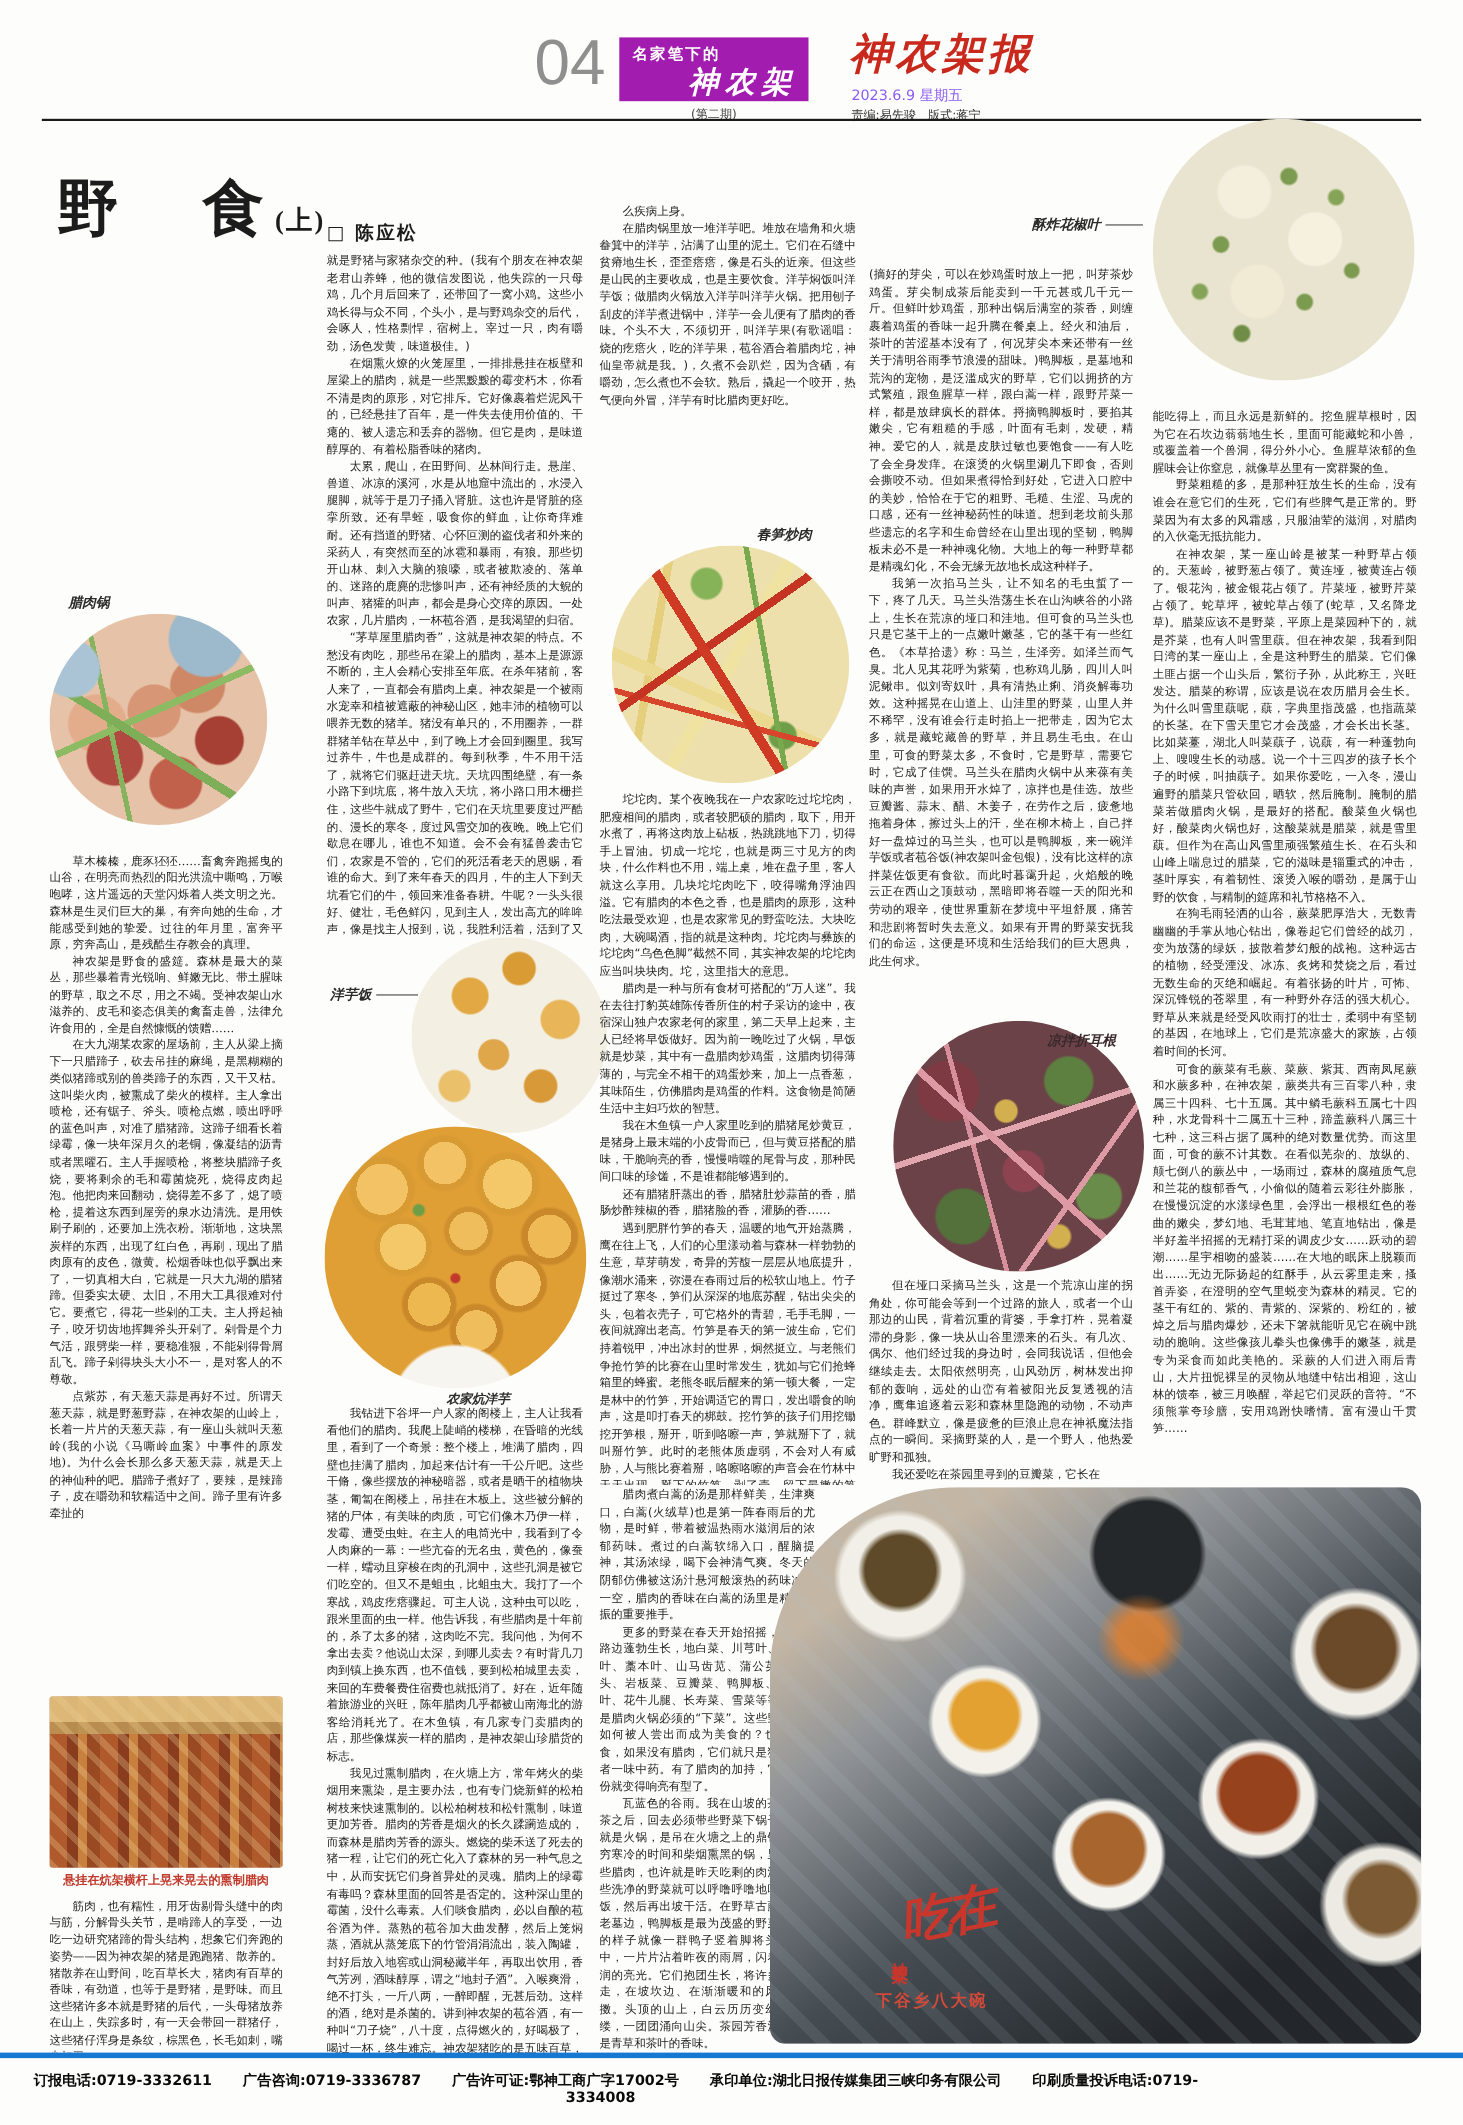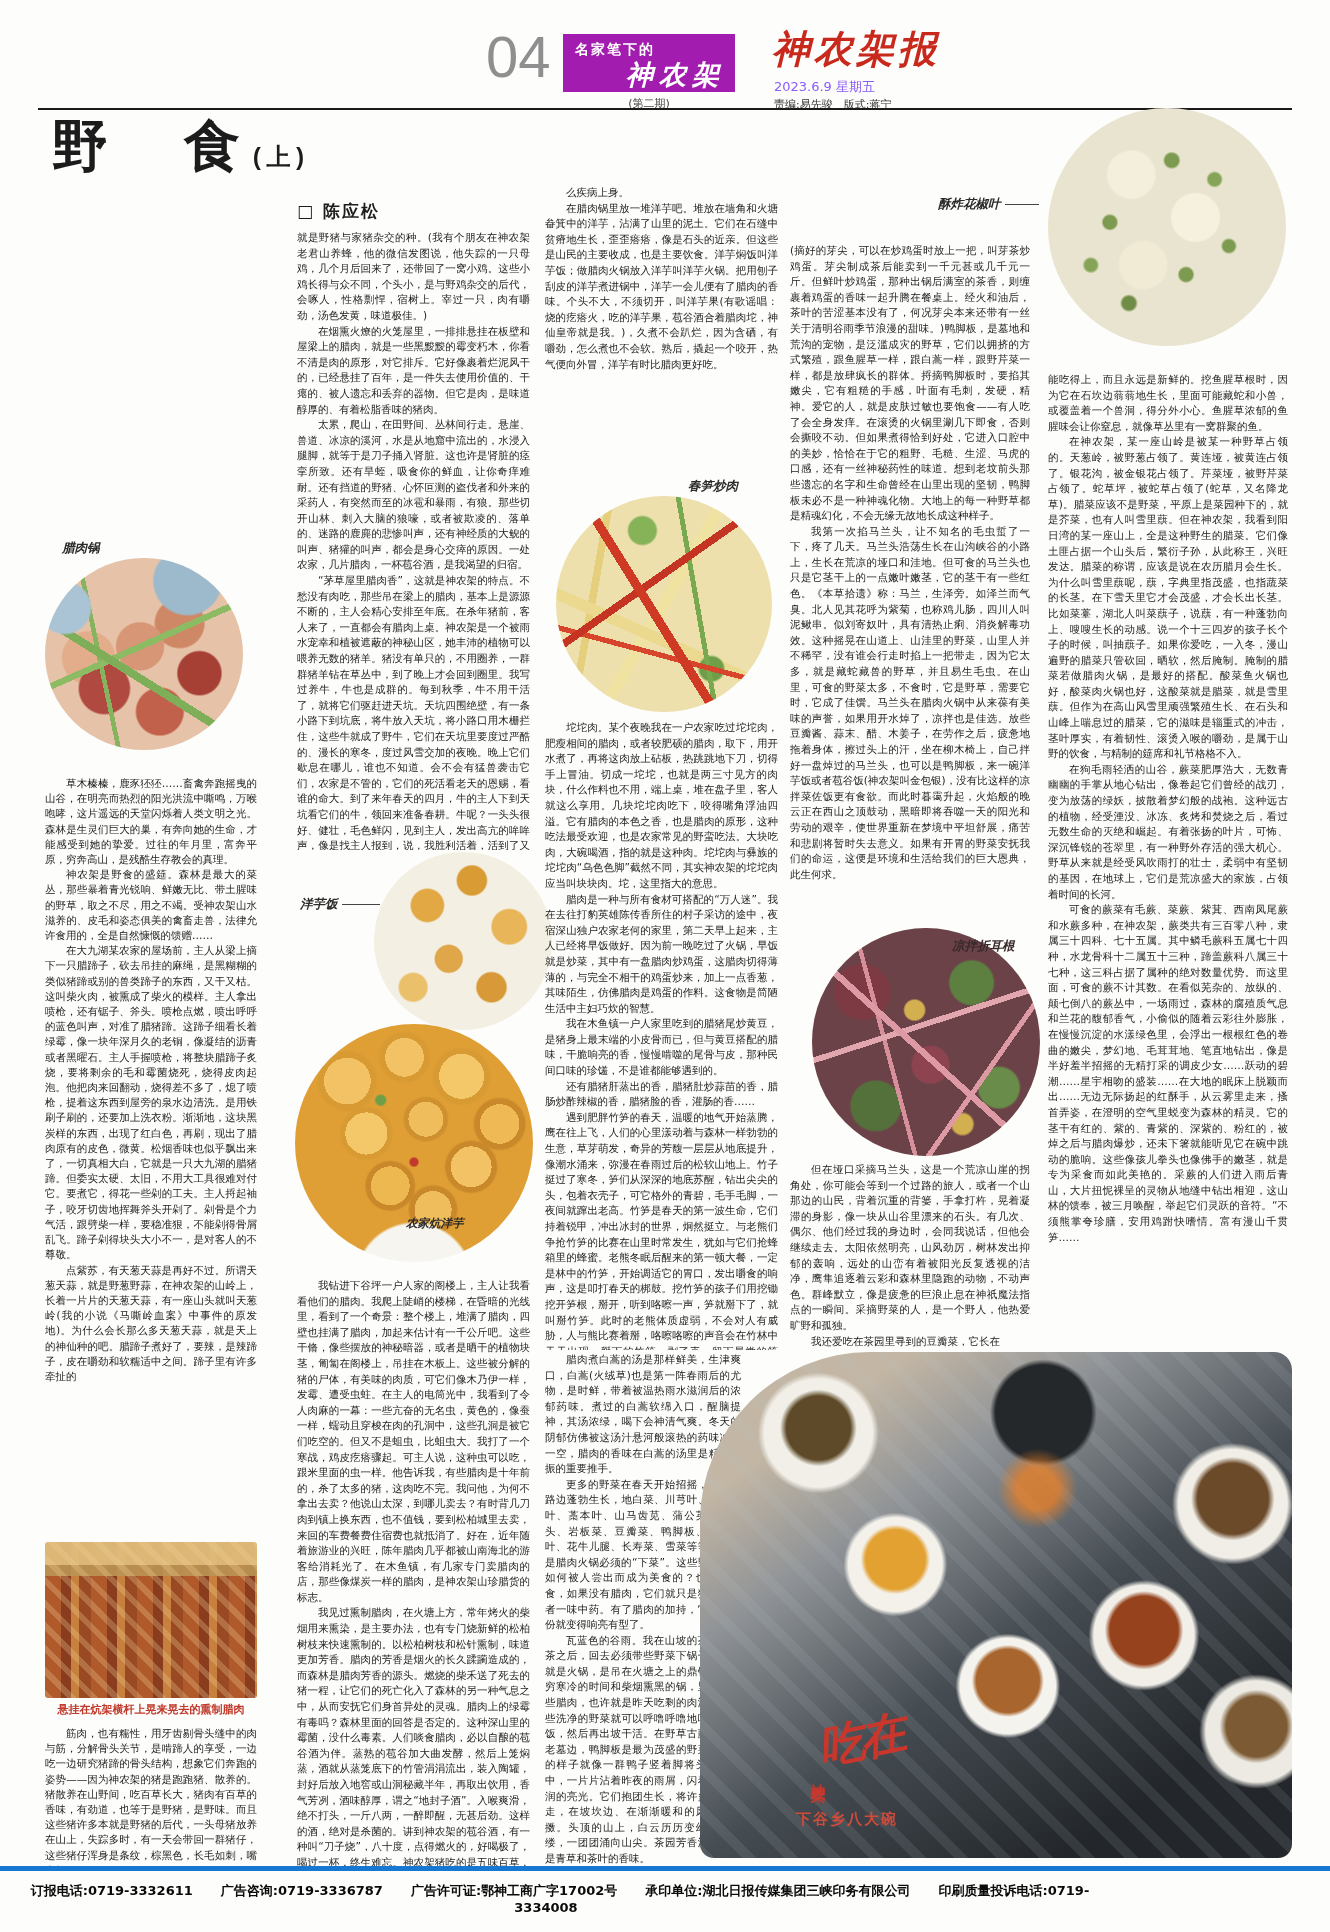--- a/index.html
+++ b/index.html
@@ -12,21 +12,21 @@
   .section-box .l1{font-size:14px;font-weight:bold;padding:7px 0 0 12px;letter-spacing:2px;}
   .section-box .l2{font-family:"DejaVu Serif",serif;font-style:italic;font-weight:bold;font-size:27px;
                    text-align:right;padding-right:10px;letter-spacing:6px;margin-top:-2px;}
   .issue-note{font-size:11px;color:#454545;text-align:center;}
   .masthead{font-family:"DejaVu Serif",serif;font-style:italic;font-weight:bold;font-size:38px;
             color:#c9281c;letter-spacing:4px;line-height:1;}
   .date-line{font-size:13px;color:#8b5cf6;}
   .staff-line{font-size:11px;color:#333;}
   .top-rule{height:2px;background:#1a1a1a;}
   
-  .title{font-family:Liberation Mono, monospace;font-weight:bold;font-size:56px;letter-spacing:10px;line-height:1;}
+  .title{font-family:Liberation Serif, serif;font-weight:bold;font-size:56px;letter-spacing:10px;line-height:1;margin-top:40px;}
   .title .suffix{font-size:24px;font-weight:bold;letter-spacing:2px;}
   .author{font-size:17px;font-weight:bold;text-align:left;letter-spacing:2px;}
   
   .editor-box{border:1px solid #3a3a3a;background:#fff;padding:12px 10px 8px 12px;
               font-family:"DejaVu Serif",serif;font-size:11px;line-height:16.6px;overflow:hidden;}
   .editor-box .eh{font-weight:bold;font-size:12.5px;margin:0 0 4px 0;}
   .editor-box .eb{margin:0;text-indent:2em;text-align:justify;color:#222;}
   
   .tcol{font-size:10.5px;line-height:15.6px;text-align:justify;overflow:hidden;}
   .tcol p{margin:0;text-indent:2em;}
@@ -175,21 +175,21 @@
 
   <div class="abs tcol cont-first" style="left:297px;top:230px;width:233px;height:620px;">
       <p>就是野猪与家猪杂交的种。(我有个朋友在神农架老君山养蜂，他的微信发图说，他失踪的一只母鸡，几个月后回来了，还带回了一窝小鸡。这些小鸡长得与众不同，个头小，是与野鸡杂交的后代，会啄人，性格剽悍，宿树上。宰过一只，肉有嚼劲，汤色发黄，味道极佳。)</p>
       <p>在烟熏火燎的火笼屋里，一排排悬挂在板壁和屋梁上的腊肉，就是一些黑黢黢的霉变朽木，你看不清是肉的原形，对它排斥。它好像裹着烂泥风干的，已经悬挂了百年，是一件失去使用价值的、干瘪的、被人遗忘和丢弃的器物。但它是肉，是味道醇厚的、有着松脂香味的猪肉。</p>
       <p>太累，爬山，在田野间、丛林间行走。悬崖、兽道、冰凉的溪河，水是从地窟中流出的，水浸入腿脚，就等于是刀子捅入肾脏。这也许是肾脏的痉挛所致。还有旱蛭，吸食你的鲜血，让你奇痒难耐。还有挡道的野猪、心怀叵测的盗伐者和外来的采药人，有突然而至的冰雹和暴雨，有狼。那些切开山林、刺入大脑的狼嚎，或者被欺凌的、落单的、迷路的鹿麂的悲惨叫声，还有神经质的大鲵的叫声、猪獾的叫声，都会是身心交瘁的原因。一处农家，几片腊肉，一杯苞谷酒，是我渴望的归宿。</p>
       <p>“茅草屋里腊肉香”，这就是神农架的特点。不愁没有肉吃，那些吊在梁上的腊肉，基本上是源源不断的，主人会精心安排至年底。在杀年猪前，客人来了，一直都会有腊肉上桌。神农架是一个被雨水宠幸和植被遮蔽的神秘山区，她丰沛的植物可以喂养无数的猪羊。猪没有单只的，不用圈养，一群群猪羊钻在草丛中，到了晚上才会回到圈里。我写过养牛，牛也是成群的。每到秋季，牛不用干活了，就将它们驱赶进天坑。天坑四围绝壁，有一条小路下到坑底，将牛放入天坑，将小路口用木栅拦住，这些牛就成了野牛，它们在天坑里要度过严酷的、漫长的寒冬，度过风雪交加的夜晚。晚上它们歇息在哪儿，谁也不知道。会不会有猛兽袭击它们，农家是不管的，它们的死活看老天的恩赐，看谁的命大。到了来年春天的四月，牛的主人下到天坑看它们的牛，领回来准备春耕。牛呢？一头头很好、健壮，毛色鲜闪，见到主人，发出高亢的哞哞声，像是找主人报到，说，我胜利活着，活到了又一个春天。</p>
     </div>
   <div class="abs cap" style="left:300px;top:896px;"><span>洋芋饭</span><i class="leader" style="width:38px;margin-left:4px;"></i></div>
   <div class="abs ph ph-rice" style="left:374px;top:852px;width:178px;height:178px;"></div>
   <div class="abs ph ph-potato" style="left:295px;top:1024px;width:238px;height:238px;"></div>
-  <div class="abs cap" style="left:406px;top:1216px;font-size:11.5px;">农家炕洋芋</div>
+  <div class="abs cap" style="left:406px;top:1264px;font-size:11.5px;">农家炕洋芋</div>
   <div class="abs tcol" style="left:297px;top:1278px;width:233px;height:594px;">
       <p>我钻进下谷坪一户人家的阁楼上，主人让我看看他们的腊肉。我爬上陡峭的楼梯，在昏暗的光线里，看到了一个奇景：整个楼上，堆满了腊肉，四壁也挂满了腊肉，加起来估计有一千公斤吧。这些干脩，像些摆放的神秘暗器，或者是晒干的植物块茎，匍匐在阁楼上，吊挂在木板上。这些被分解的猪的尸体，有美味的肉质，可它们像木乃伊一样，发霉、遭受虫蛀。在主人的电筒光中，我看到了令人肉麻的一幕：一些亢奋的无名虫，黄色的，像蚕一样，蠕动且穿梭在肉的孔洞中，这些孔洞是被它们吃空的。但又不是蛆虫，比蛆虫大。我打了一个寒战，鸡皮疙瘩骤起。可主人说，这种虫可以吃，跟米里面的虫一样。他告诉我，有些腊肉是十年前的，杀了太多的猪，这肉吃不完。我问他，为何不拿出去卖？他说山太深，到哪儿卖去？有时背几刀肉到镇上换东西，也不值钱，要到松柏城里去卖，来回的车费餐费住宿费也就抵消了。好在，近年随着旅游业的兴旺，陈年腊肉几乎都被山南海北的游客给消耗光了。在木鱼镇，有几家专门卖腊肉的店，那些像煤炭一样的腊肉，是神农架山珍腊货的标志。</p>
       <p>我见过熏制腊肉，在火塘上方，常年烤火的柴烟用来熏染，是主要办法，也有专门烧新鲜的松柏树枝来快速熏制的。以松柏树枝和松针熏制，味道更加芳香。腊肉的芳香是烟火的长久蹂躏造成的，而森林是腊肉芳香的源头。燃烧的柴禾送了死去的猪一程，让它们的死亡化入了森林的另一种气息之中，从而安抚它们身首异处的灵魂。腊肉上的绿霉有毒吗？森林里面的回答是否定的。这种深山里的霉菌，没什么毒素。人们啖食腊肉，必以自酿的苞谷酒为伴。蒸熟的苞谷加大曲发酵，然后上笼焖蒸，酒就从蒸笼底下的竹管涓涓流出，装入陶罐，封好后放入地窖或山洞秘藏半年，再取出饮用，香气芳冽，酒味醇厚，谓之“地封子酒”。入喉爽滑，绝不打头，一斤八两，一醉即醒，无甚后劲。这样的酒，绝对是杀菌的。讲到神农架的苞谷酒，有一种叫“刀子烧”，八十度，点得燃火的，好喝极了，喝过一杯，终生难忘。神农架猪吃的是五味百草，中有许多草药，猪便成了药膳猪，对人只有补益，没有伤害。再则神农架人整日劳累，爬山攀岩，就是吃下霉菌消化排泄亦快，不可能有什</p>
     </div>
 
   <div class="abs tcol" style="left:545px;top:185px;width:233px;height:305px;">
     <p class="pcont">么疾病上身。</p>
     <p class="pind">在腊肉锅里放一堆洋芋吧。堆放在墙角和火塘畚箕中的洋芋，沾满了山里的泥土。它们在石缝中贫瘠地生长，歪歪瘩瘩，像是石头的近亲。但这些是山民的主要收成，也是主要饮食。洋芋焖饭叫洋芋饭；做腊肉火锅放入洋芋叫洋芋火锅。把用刨子刮皮的洋芋煮进锅中，洋芋一会儿便有了腊肉的香味。个头不大，不须切开，叫洋芋果(有歌谣唱：烧的疙瘩火，吃的洋芋果，苞谷酒合着腊肉坨，神仙皇帝就是我。)，久煮不会趴烂，因为含硒，有嚼劲，怎么煮也不会软。熟后，撬起一个咬开，热气便向外冒，洋芋有时比腊肉更好吃。</p>
   </div>
   <div class="abs cap" style="left:688px;top:478px;">春笋炒肉</div>
@@ -216,20 +216,21 @@
     </div>
   <div class="abs ph ph-zheergen" style="left:812px;top:928px;width:228px;height:228px;"></div>
   <div class="abs cap" style="left:952px;top:938px;color:#3a2a2c;">凉拌折耳根</div>
   <div class="abs tcol" style="left:790px;top:1162px;width:240px;height:188px;">
       <p>但在垭口采摘马兰头，这是一个荒凉山崖的拐角处，你可能会等到一个过路的旅人，或者一个山那边的山民，背着沉重的背篓，手拿打杵，晃着凝滞的身影，像一块从山谷里漂来的石头。有几次、偶尔、他们经过我的身边时，会同我说话，但他会继续走去。太阳依然明亮，山风劲厉，树林发出抑郁的轰响，远处的山峦有着被阳光反复透视的洁净，鹰隼追逐着云彩和森林里隐跑的动物，不动声色。群峰默立，像是疲惫的巨浪止息在神祇魔法指点的一瞬间。采摘野菜的人，是一个野人，他热爱旷野和孤独。</p>
       <p>我还爱吃在茶园里寻到的豆瓣菜，它长在</p>
     </div>
 
   <div class="abs tcol cont-first" style="left:1048px;top:372px;width:240px;height:976px;">
       <p>能吃得上，而且永远是新鲜的。挖鱼腥草根时，因为它在石坎边蓊蓊地生长，里面可能藏蛇和小兽，或覆盖着一个兽洞，得分外小心。鱼腥草浓郁的鱼腥味会让你窒息，就像草丛里有一窝群聚的鱼。</p>
+      <p>野菜粗糙的多，是那种狂放生长的生命，没有谁会在意它们的生死，它们有些脾气是正常的。野菜因为有太多的风霜感，只服油荤的滋润，对腊肉的入伙毫无抵抗能力。</p>
       <p>在神农架，某一座山岭是被某一种野草占领的。天葱岭，被野葱占领了。黄连垭，被黄连占领了。银花沟，被金银花占领了。芹菜垭，被野芹菜占领了。蛇草坪，被蛇草占领了(蛇草，又名降龙草)。腊菜应该不是野菜，平原上是菜园种下的，就是芥菜，也有人叫雪里蕻。但在神农架，我看到阳日湾的某一座山上，全是这种野生的腊菜。它们像土匪占据一个山头后，繁衍子孙，从此称王，兴旺发达。腊菜的称谓，应该是说在农历腊月会生长。为什么叫雪里蕻呢，蕻，字典里指茂盛，也指蔬菜的长茎。在下雪天里它才会茂盛，才会长出长茎。比如菜薹，湖北人叫菜蕻子，说蕻，有一种蓬勃向上、嗖嗖生长的动感。说一个十三四岁的孩子长个子的时候，叫抽蕻子。如果你爱吃，一入冬，漫山遍野的腊菜只管砍回，晒软，然后腌制。腌制的腊菜若做腊肉火锅，是最好的搭配。酸菜鱼火锅也好，酸菜肉火锅也好，这酸菜就是腊菜，就是雪里蕻。但作为在高山风雪里顽强繁殖生长、在石头和山峰上喘息过的腊菜，它的滋味是辎重式的冲击，茎叶厚实，有着韧性、滚烫入喉的嚼劲，是属于山野的饮食，与精制的筵席和礼节格格不入。</p>
       <p>在狗毛雨轻洒的山谷，蕨菜肥厚浩大，无数青幽幽的手掌从地心钻出，像卷起它们曾经的战刃，变为放荡的绿妖，披散着梦幻般的战袍。这种远古的植物，经受湮没、冰冻、炙烤和焚烧之后，看过无数生命的灭绝和崛起。有着张扬的叶片，可怖、深沉锋锐的苍翠里，有一种野外存活的强大机心。野草从来就是经受风吹雨打的壮士，柔弱中有坚韧的基因，在地球上，它们是荒凉盛大的家族，占领着时间的长河。</p>
       <p>可食的蕨菜有毛蕨、菜蕨、紫萁、西南凤尾蕨和水蕨多种，在神农架，蕨类共有三百零八种，隶属三十四科、七十五属。其中鳞毛蕨科五属七十四种，水龙骨科十二属五十三种，蹄盖蕨科八属三十七种，这三科占据了属种的绝对数量优势。而这里面，可食的蕨不计其数。在看似芜杂的、放纵的、颠七倒八的蕨丛中，一场雨过，森林的腐殖质气息和兰花的馥郁香气，小偷似的随着云彩往外膨胀，在慢慢沉淀的水漾绿色里，会浮出一根根红色的卷曲的嫩尖，梦幻地、毛茸茸地、笔直地钻出，像是半好羞半招摇的无精打采的调皮少女……跃动的碧潮……星宇相吻的盛装……在大地的眠床上脱颖而出……无边无际扬起的红酥手，从云雾里走来，搔首弄姿，在澄明的空气里蜕变为森林的精灵。它的茎干有红的、紫的、青紫的、深紫的、粉红的，被焯之后与腊肉爆炒，还未下箸就能听见它在碗中跳动的脆响。这些像孩儿拳头也像佛手的嫩茎，就是专为采食而如此美艳的。采蕨的人们进入雨后青山，大片扭怩裸呈的灵物从地缝中钻出相迎，这山林的馈奉，被三月唤醒，举起它们灵跃的音符。“不须熊掌夸珍膳，安用鸡跗快嗜情。富有漫山千贯笋……</p>
     </div>
 
   <div class="abs ph-badawan" style="left:700px;top:1352px;width:592px;height:506px;">
     <div class="abs brand-big" style="left:118px;top:368px;">吃在</div>
     <div class="abs brand-small" style="left:108px;top:420px;">神农架</div>
     <div class="abs badawan-cap" style="left:96px;top:458px;">下谷乡八大碗</div>
   </div>

